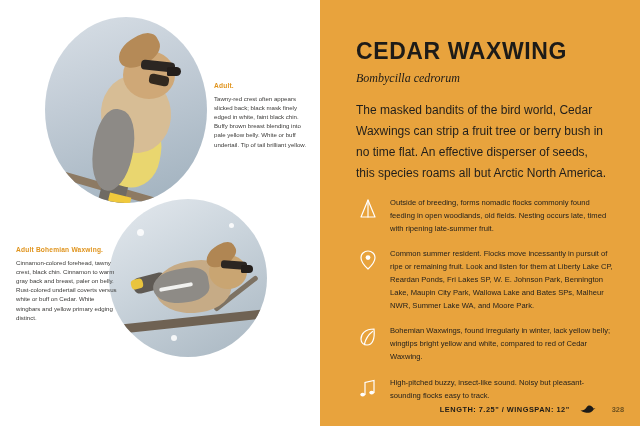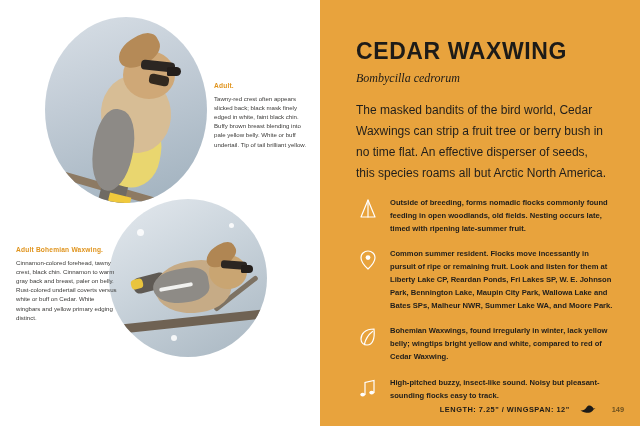--- a/index.html
+++ b/index.html
@@ -254,21 +254,21 @@
     margin-bottom: 14px;
   }
   .intro {
     font-size: 12px;
     line-height: 1.75;
     color: #201e1b;
     width: 252px;
     margin-bottom: 12px;
   }
 
-  .facts { width: 258px; font-weight: bold; }
+  .facts { width: 258px; }
   .fact {
     display: flex;
     align-items: flex-start;
     gap: 10px;
     margin-bottom: 12px;
   }
   .fact-icon {
     flex: 0 0 auto;
     width: 24px; height: 24px;
     display: flex; align-items: center; justify-content: center;
@@ -407,17 +407,17 @@
 
     </div>
 
     <div class="footer">
       <span class="footer-stats">LENGTH: 7.25" / WINGSPAN: 12"</span>
       <span class="footer-bird">
         <svg width="16" height="10" viewBox="0 0 16 10" fill="#1d1b18">
           <path d="M0.5 6.5 C3 6.8 5 5.5 6.6 3.2 C7.3 2.2 8.2 1.6 9.4 1.6 C11.4 1.6 12.6 3 13.4 4.4 L15.5 4.2 L13.6 5.6 C12.6 7.6 10.8 8.8 8.6 8.8 C5.6 8.8 2.6 8.1 0.5 6.5 Z"></path>
         </svg>
       </span>
-      <span class="page-num">149</span>
+      <span class="page-num">328</span>
     </div>
 
   </div>
 </div>
 
 </body></html>

